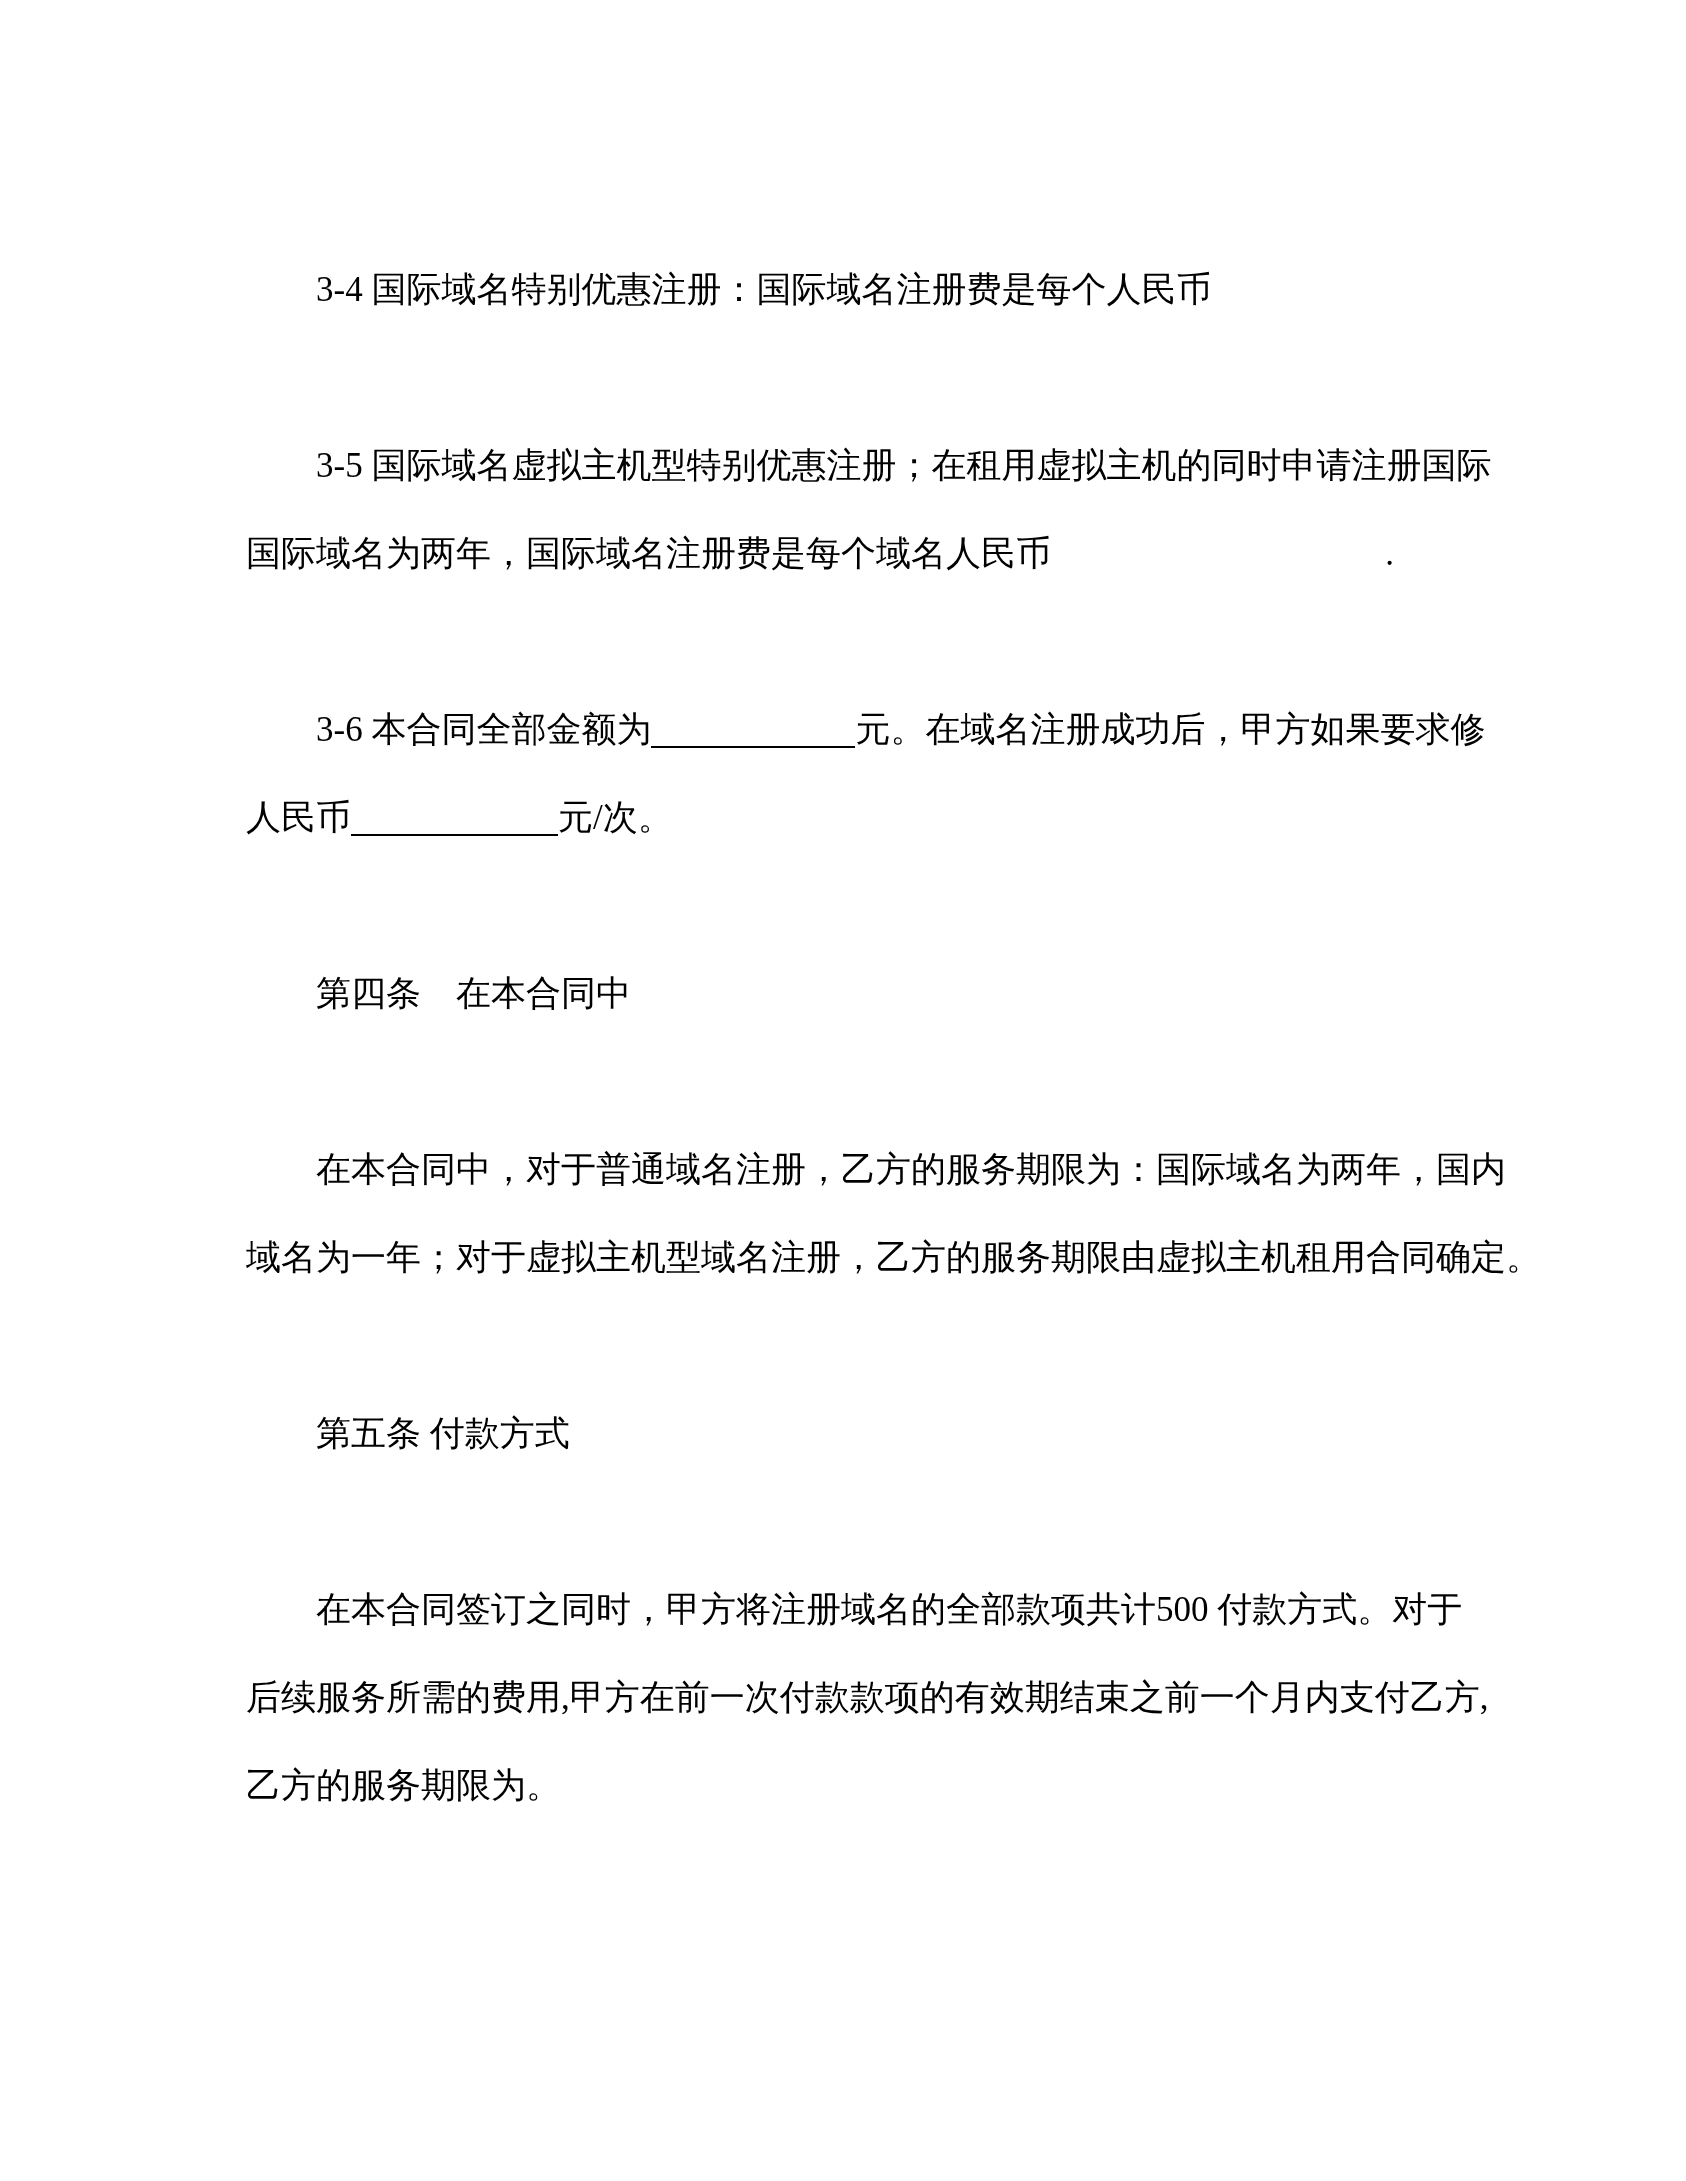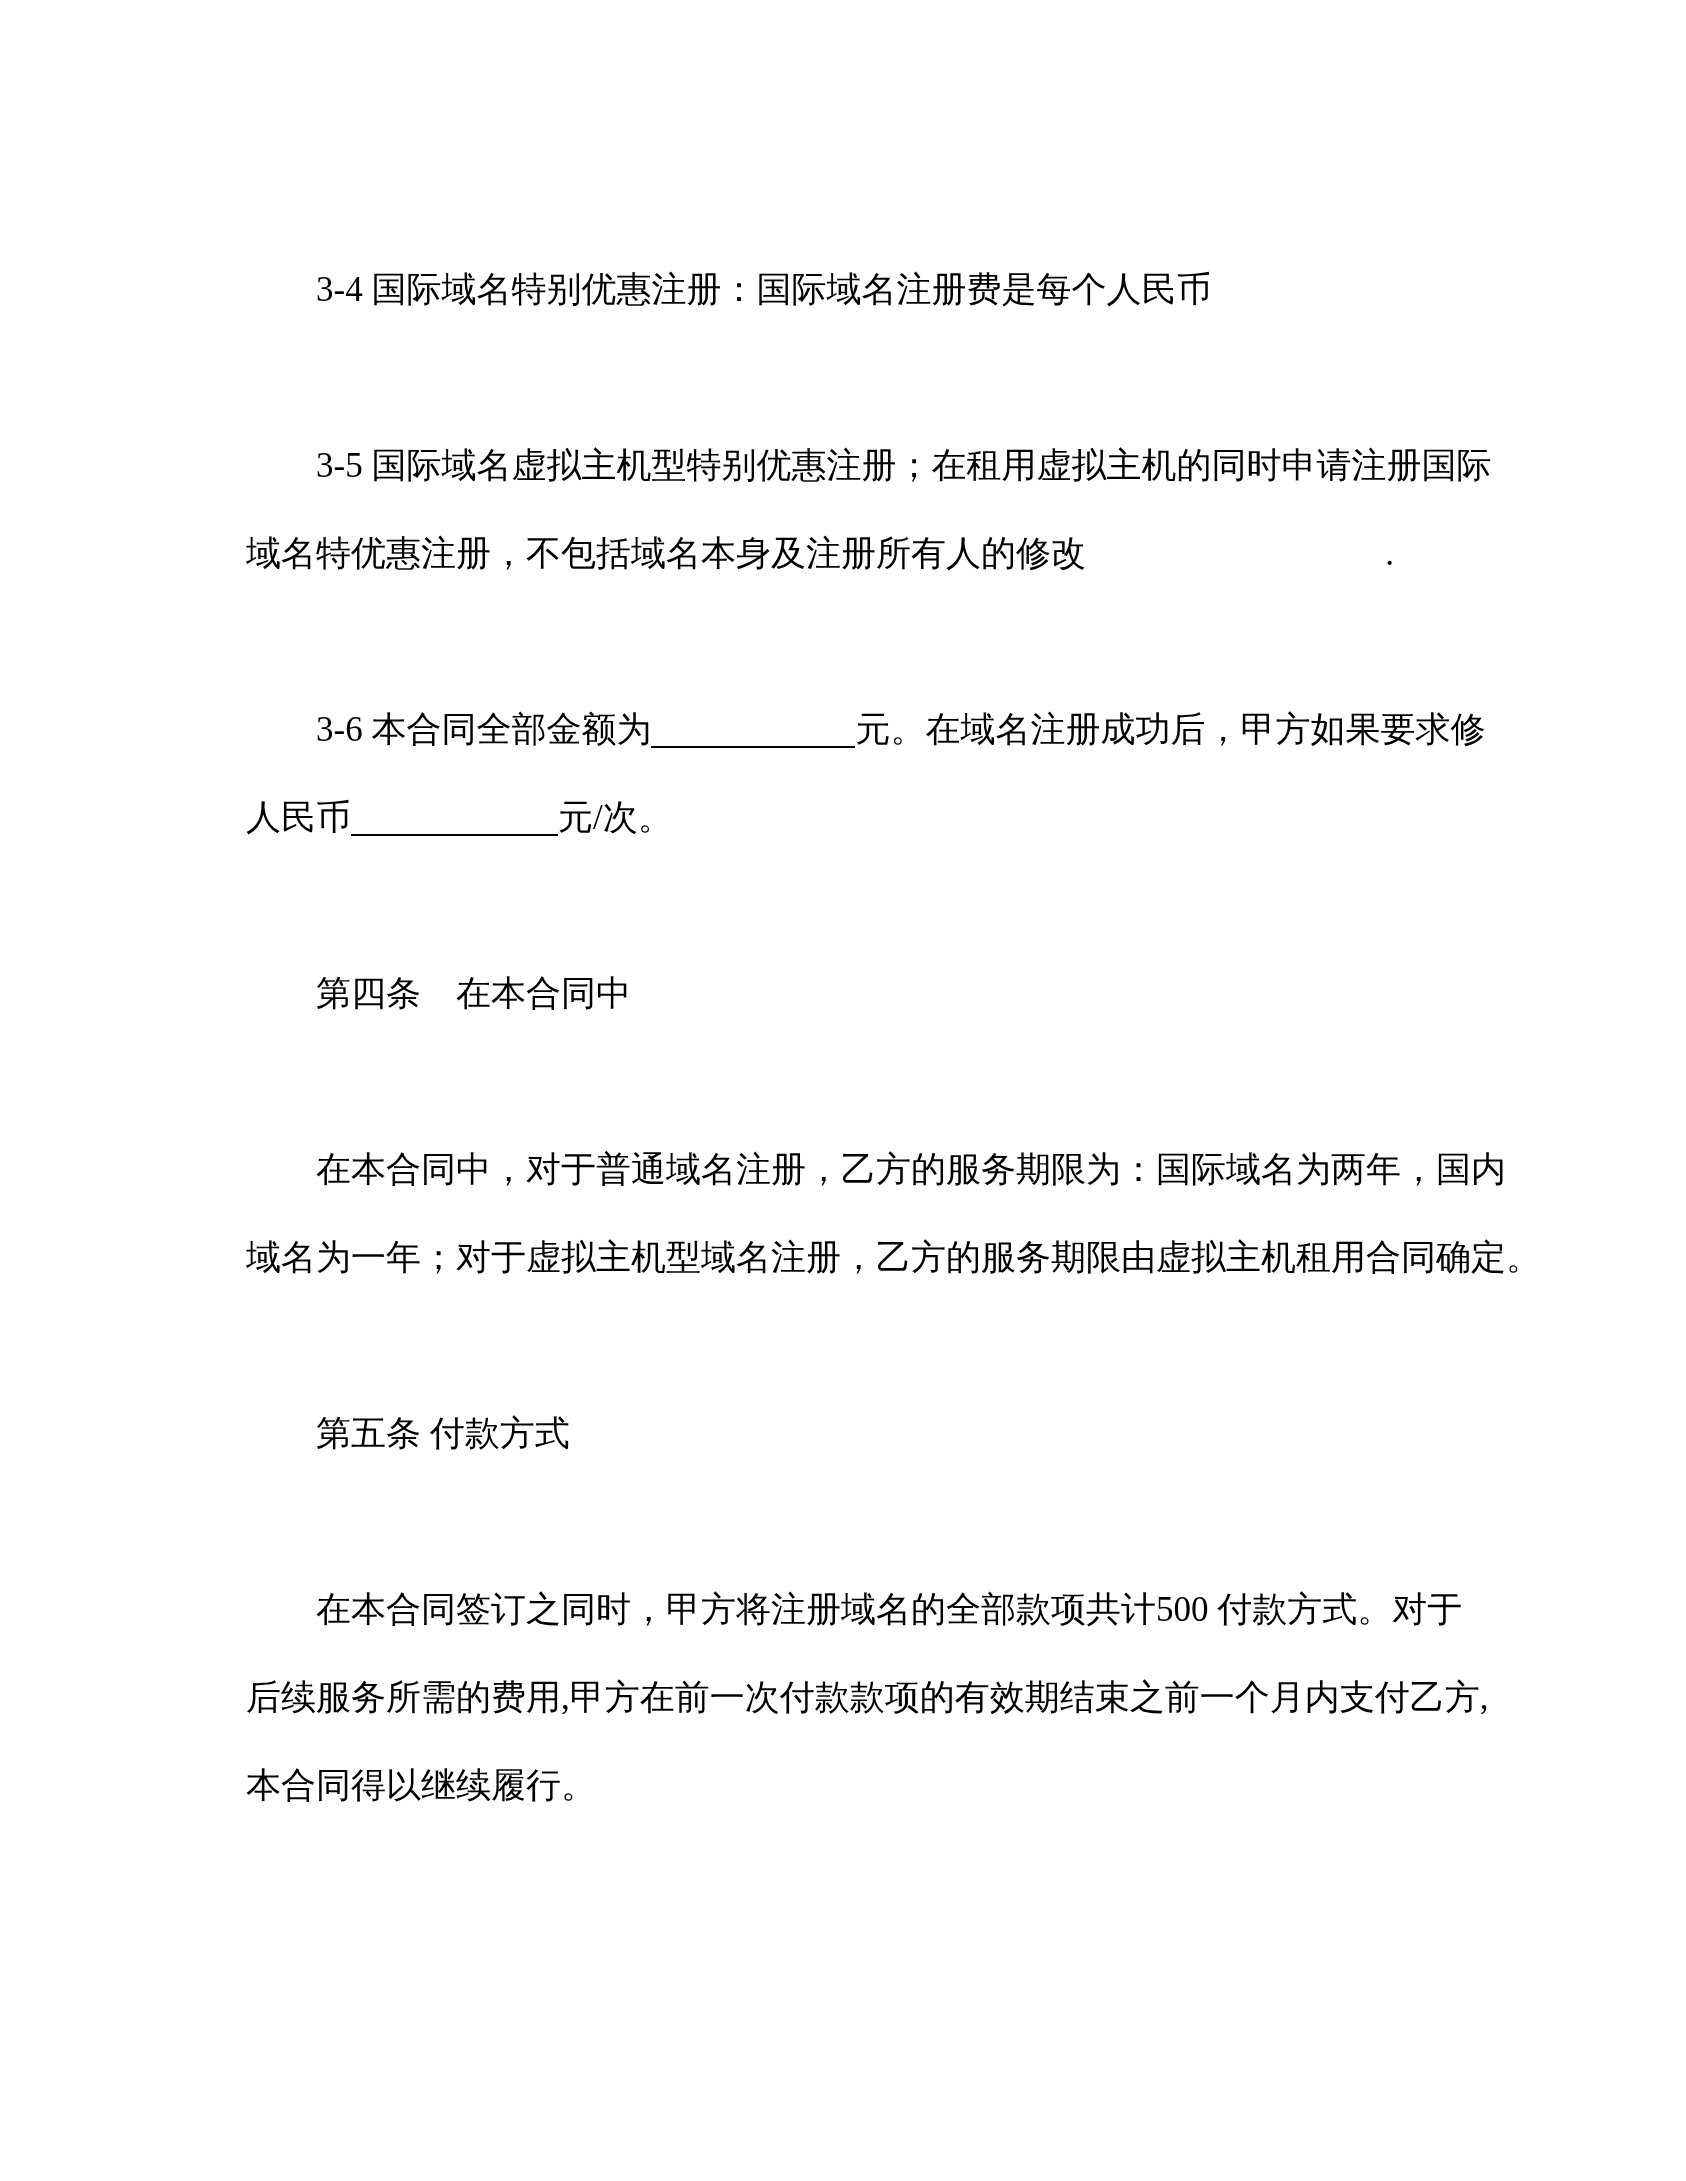--- a/index.html
+++ b/index.html
@@ -61,21 +61,21 @@
     <div class="line indent">
       <span>3-4 国际域名特别优惠注册：国际域名注册费是每个人民币</span>
     </div>
 
     <div class="vgap"></div>
 
     <div class="line indent">
       <span>3-5 国际域名虚拟主机型特别优惠注册；在租用虚拟主机的同时申请注册国际</span>
     </div>
     <div class="line split">
-      <span>域名特优惠注册，不包括域名本身及注册所有人的修改</span>
+      <span>国际域名为两年，国际域名注册费是每个域名人民币</span>
       <span>.</span>
     </div>
 
     <div class="vgap"></div>
 
     <div class="line indent">
       <span>3-6 本合同全部金额为</span><span class="fill-blank blank-total"></span><span>元。在域名注册成功后，甲方如果要求修</span>
     </div>
     <div class="line">
       <span>人民币</span><span class="fill-blank blank-fee"></span><span>元/次。</span>
@@ -104,18 +104,18 @@
 
     <div class="vgap"></div>
 
     <div class="line indent">
       <span>在本合同签订之同时，甲方将注册域名的全部款项共计500 付款方式。对于</span>
     </div>
     <div class="line">
       <span>后续服务所需的费用,甲方在前一次付款款项的有效期结束之前一个月内支付乙方,</span>
     </div>
     <div class="line">
-      <span>本合同得以继续履行。</span>
+      <span>乙方的服务期限为。</span>
     </div>
 
   </div>
 </div>
 
 
 </body></html>

